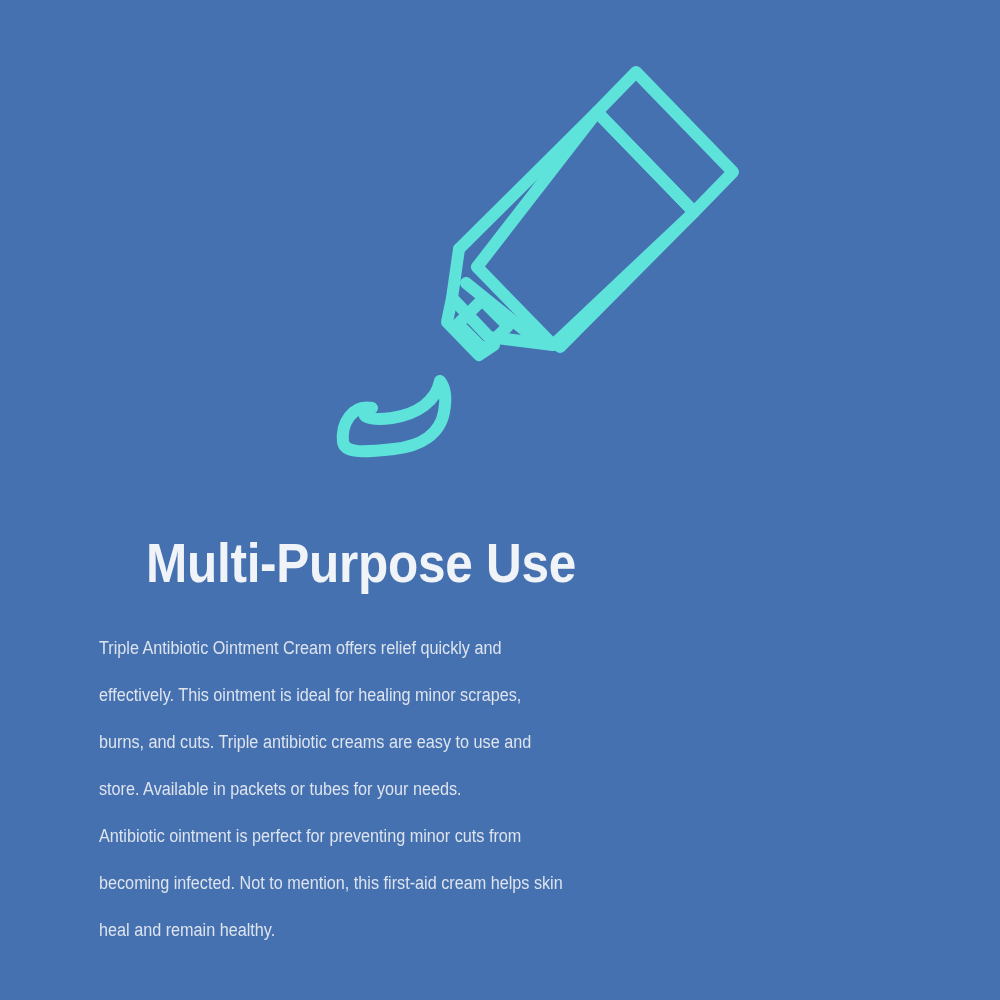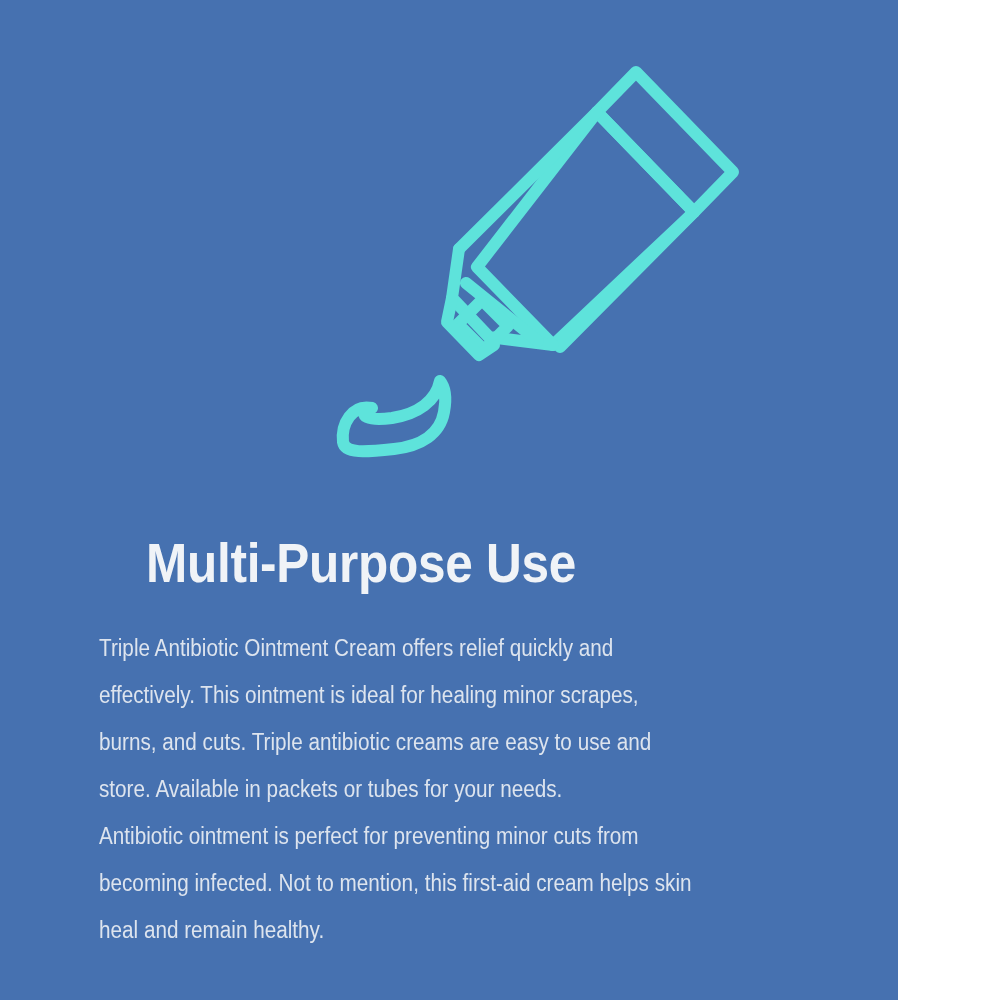--- a/index.html
+++ b/index.html
@@ -8,25 +8,24 @@
   }
   body {
     width: 1000px;
     height: 1000px;
     overflow: hidden;
     font-family: "Liberation Sans", "DejaVu Sans", sans-serif;
   }
 
   #card {
     position: relative;
-    width: 858px;
+    width: 1000px;
     height: 1000px;
     background: #4671b0;
     overflow: hidden;
-    padding-left: 40px;
   }
 
   
   #illustration {
     position: absolute;
     left: 0;
     top: 0;
     width: 1000px;
     height: 510px;
     display: block;
@@ -59,21 +58,21 @@
   }
 
   #body-copy {
     position: absolute;
     left: 99px;
     top: 113px;
     width: 830px;
     font-family: "Liberation Sans Narrow", "Liberation Sans", "DejaVu Sans Condensed", sans-serif;
     font-stretch: condensed;
     font-weight: 400;
-    font-size: 23px;
+    font-size: 18px;
     line-height: 47px;
     color: #dde4ee;
   }
 
   #body-copy .line {
     display: block;
     white-space: nowrap;
     transform: scaleX(0.90);
     transform-origin: left center;
   }

